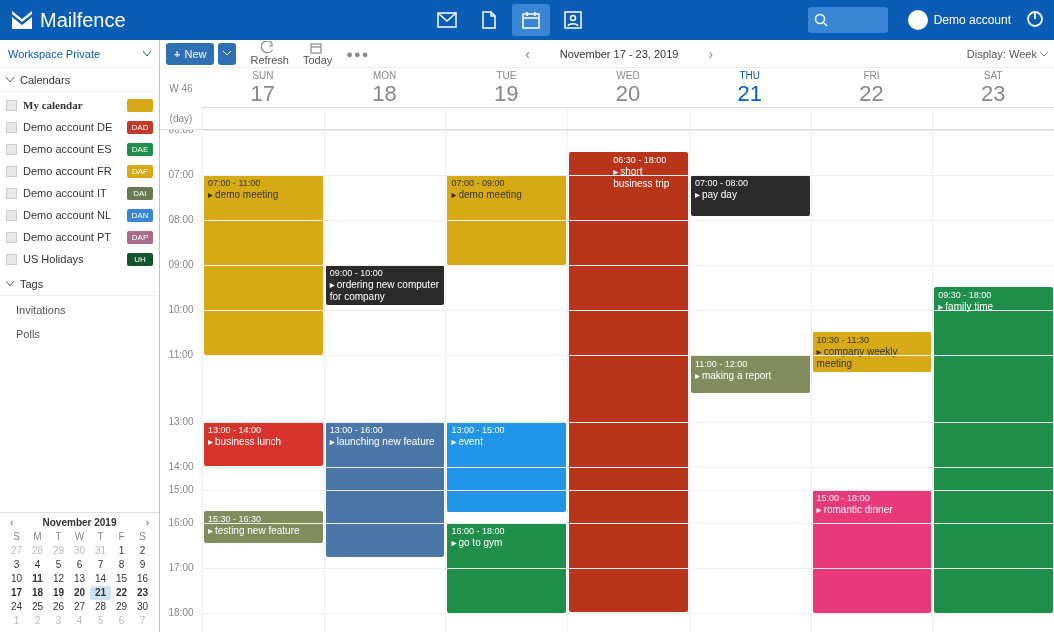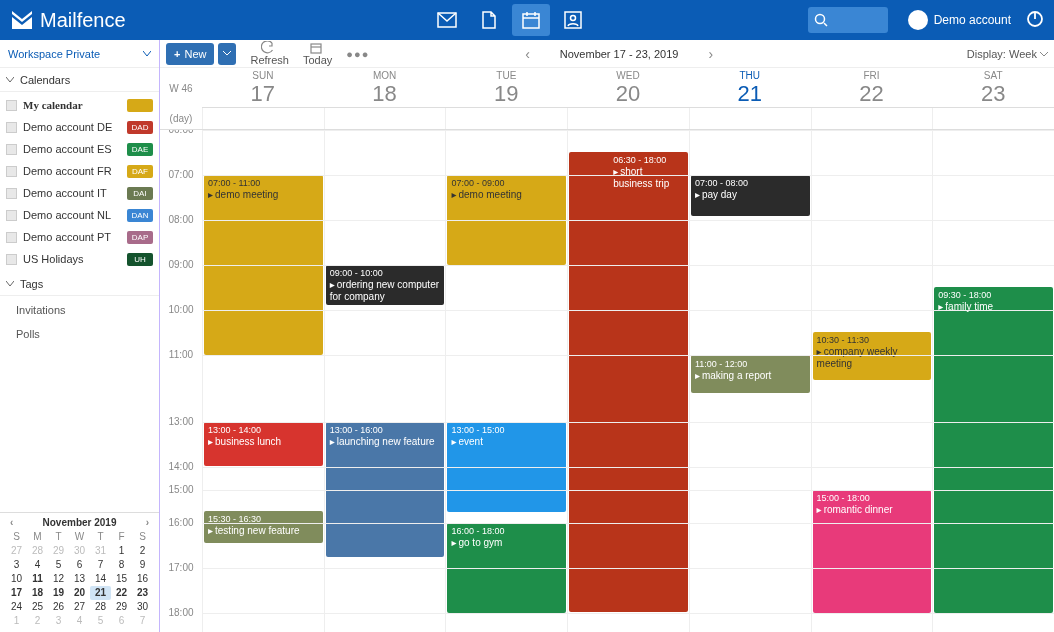--- a/index.html
+++ b/index.html
@@ -344,21 +344,21 @@
                 <div class="event" style="top: 393px; height: 90px; background: rgb(30, 142, 74); color: rgb(255, 255, 255);"><span class="et">16:00 - 18:00</span><span class="ett"><span class="bullet">▸</span>go to gym</span></div>
               </div>
               <div class="daycol">
                 <div class="event" style="top: 22px; height: 460px; background: rgb(184, 52, 26); color: rgb(255, 255, 255); padding-left: 44px;"><span class="et">06:30 - 18:00</span><span class="ett"><span class="bullet">▸</span>short business trip</span></div>
               </div>
               <div class="daycol">
                 <div class="event" style="top: 45px; height: 41px; background: rgb(43, 43, 43); color: rgb(255, 255, 255);"><span class="et">07:00 - 08:00</span><span class="ett"><span class="bullet">▸</span>pay day</span></div>
                 <div class="event" style="top: 225px; height: 38px; background: rgb(128, 140, 92); color: rgb(255, 255, 255); border-top: 1px dashed rgb(192, 57, 43);"><span class="et">11:00 - 12:00</span><span class="ett"><span class="bullet">▸</span>making a report</span></div>
               </div>
               <div class="daycol">
-                <div class="event" style="top: 202px; height: 48px; background: rgb(214, 169, 23); color: rgb(51, 51, 51);"><span class="et">10:30 - 11:30</span><span class="ett"><span class="bullet">▸</span>company weekly meeting</span></div>
+                <div class="event" style="top: 202px; height: 40px; background: rgb(214, 169, 23); color: rgb(51, 51, 51);"><span class="et">10:30 - 11:30</span><span class="ett"><span class="bullet">▸</span>company weekly meeting</span></div>
                 <div class="event" style="top: 360px; height: 123px; background: rgb(232, 58, 122); color: rgb(255, 255, 255);"><span class="et">15:00 - 18:00</span><span class="ett"><span class="bullet">▸</span>romantic dinner</span></div>
               </div>
               <div class="daycol">
                 <div class="event" style="top: 157px; height: 326px; background: rgb(30, 142, 74); color: rgb(255, 255, 255);"><span class="et">09:30 - 18:00</span><span class="ett"><span class="bullet">▸</span>family time</span></div>
               </div>
             </div>
         <div class="hlabel" style="top: 0px;">06:00</div>
             <div class="hline" style="top: 0px;"></div>
             <div class="hlabel" style="top: 45px;">07:00</div>
             <div class="hline" style="top: 45px;"></div>

